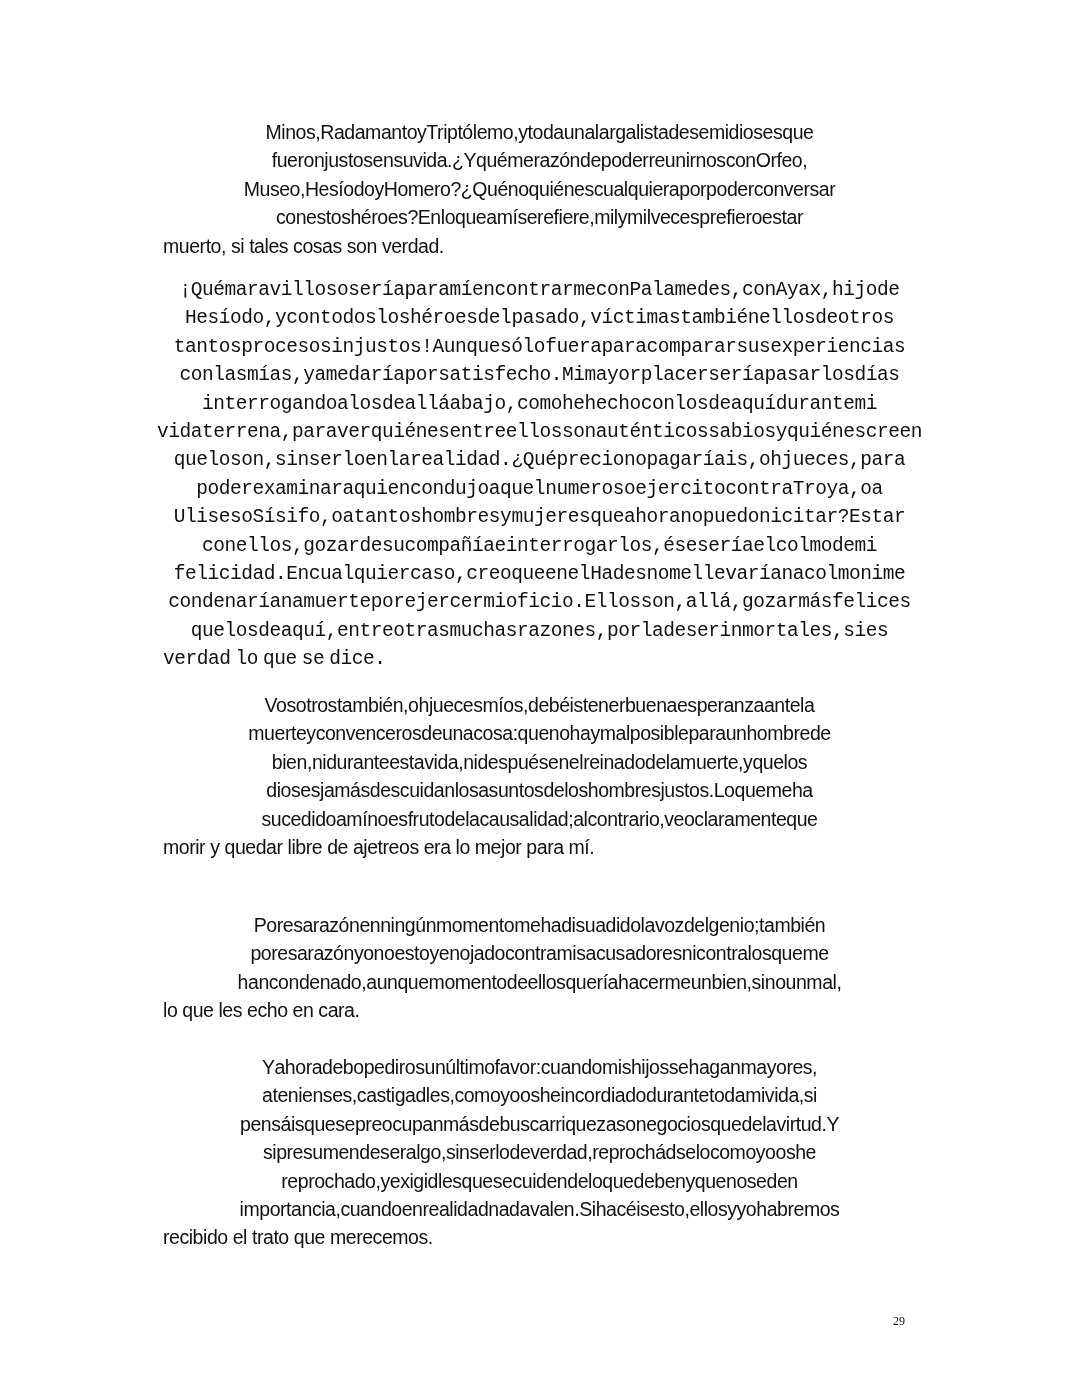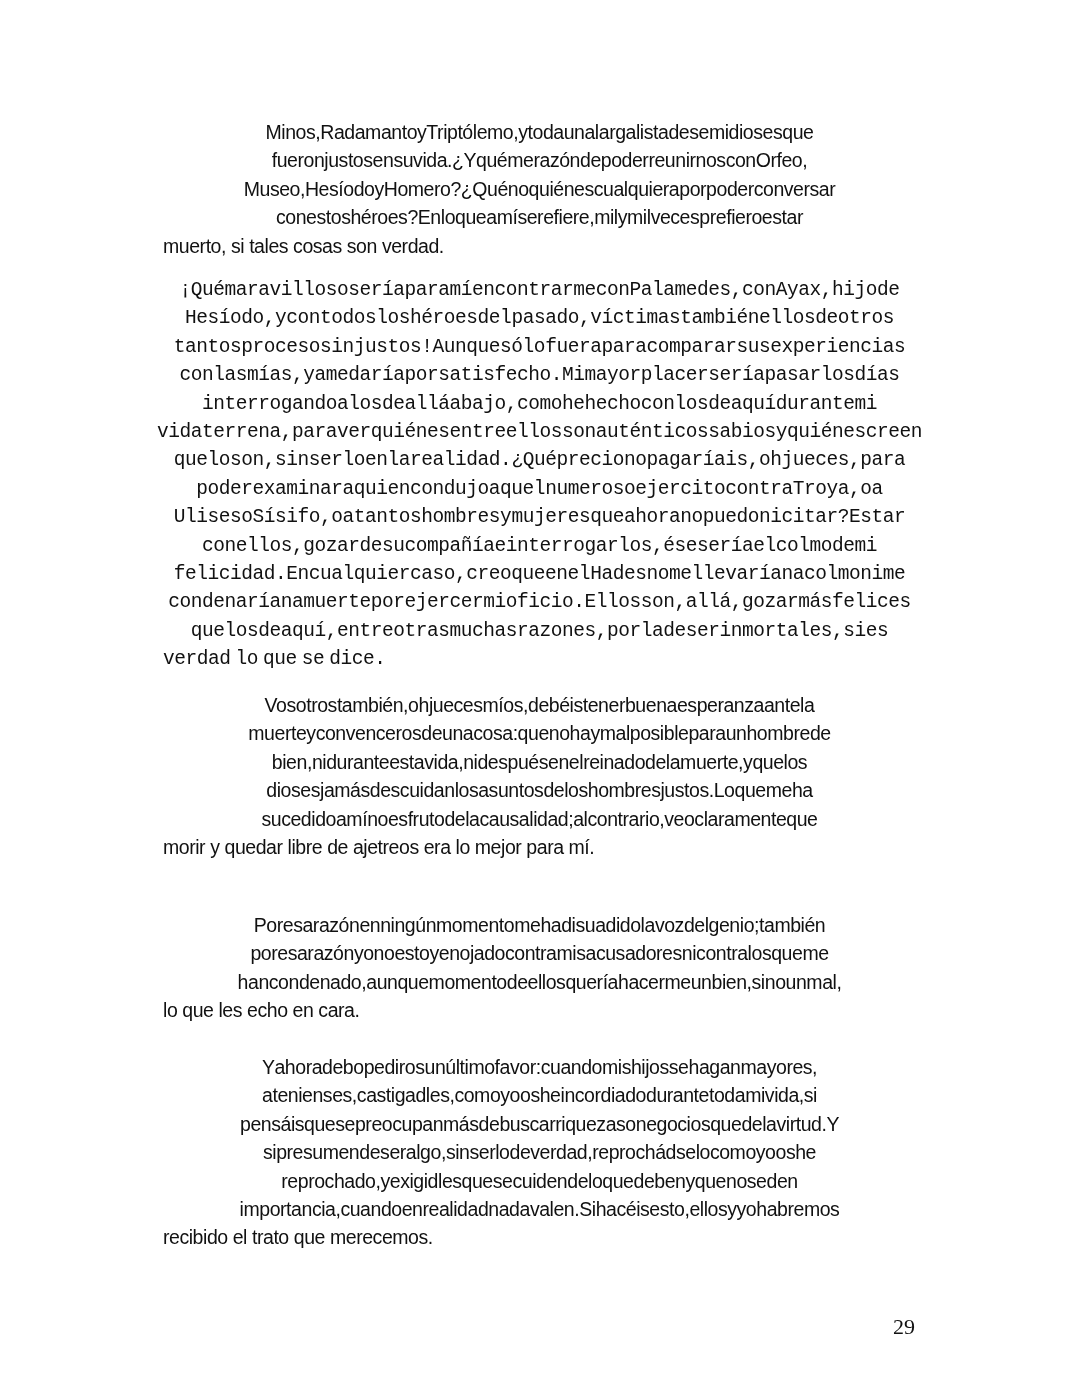--- a/index.html
+++ b/index.html
@@ -14,21 +14,21 @@
     height: 28.4px; line-height: 28.4px;
     text-align: justify; text-align-last: justify;
     white-space: nowrap; overflow: visible;
     display: flex; justify-content: center;
     letter-spacing: -0.45px;
   }
   .line.last { justify-content: flex-start; }
   .line.last span.w { margin-right: 5px; }
   .page-number {
     position: absolute; left: 893px; top: 1314px;
-    font-family: "Liberation Serif", serif; font-size: 22px; color: #111;
+    font-family: "Liberation Serif", serif; font-size: 12px; color: #111;
   }
 </style>
 </head>
 <body>
 
 <div class="page">
   <div class="text-block" style="top:118px;">
       <div class="line">
         <span class="w">Minos,</span>
         <span class="w">Radamanto</span>

